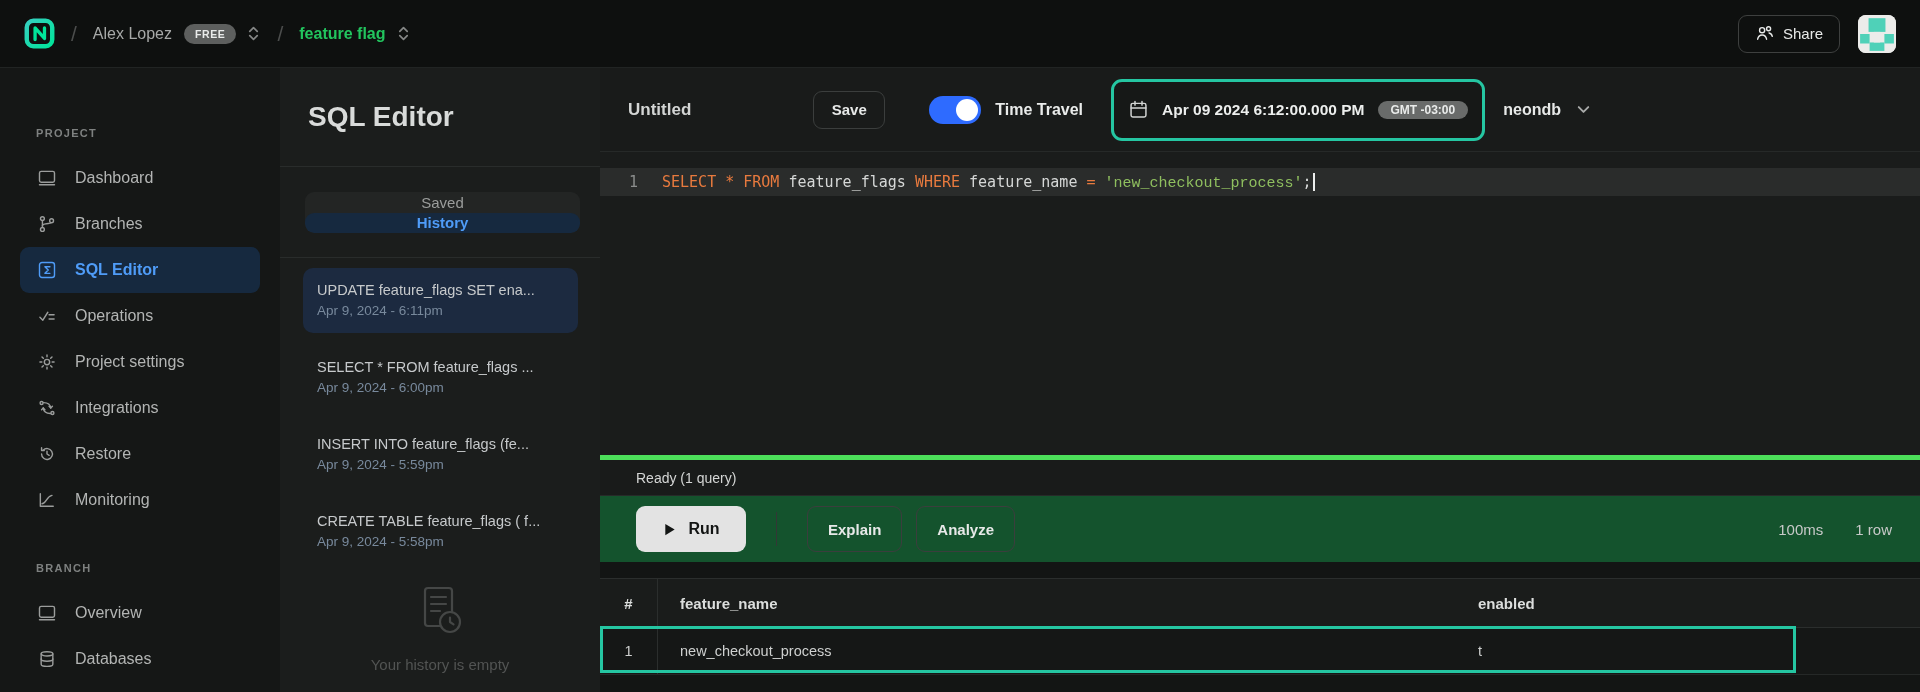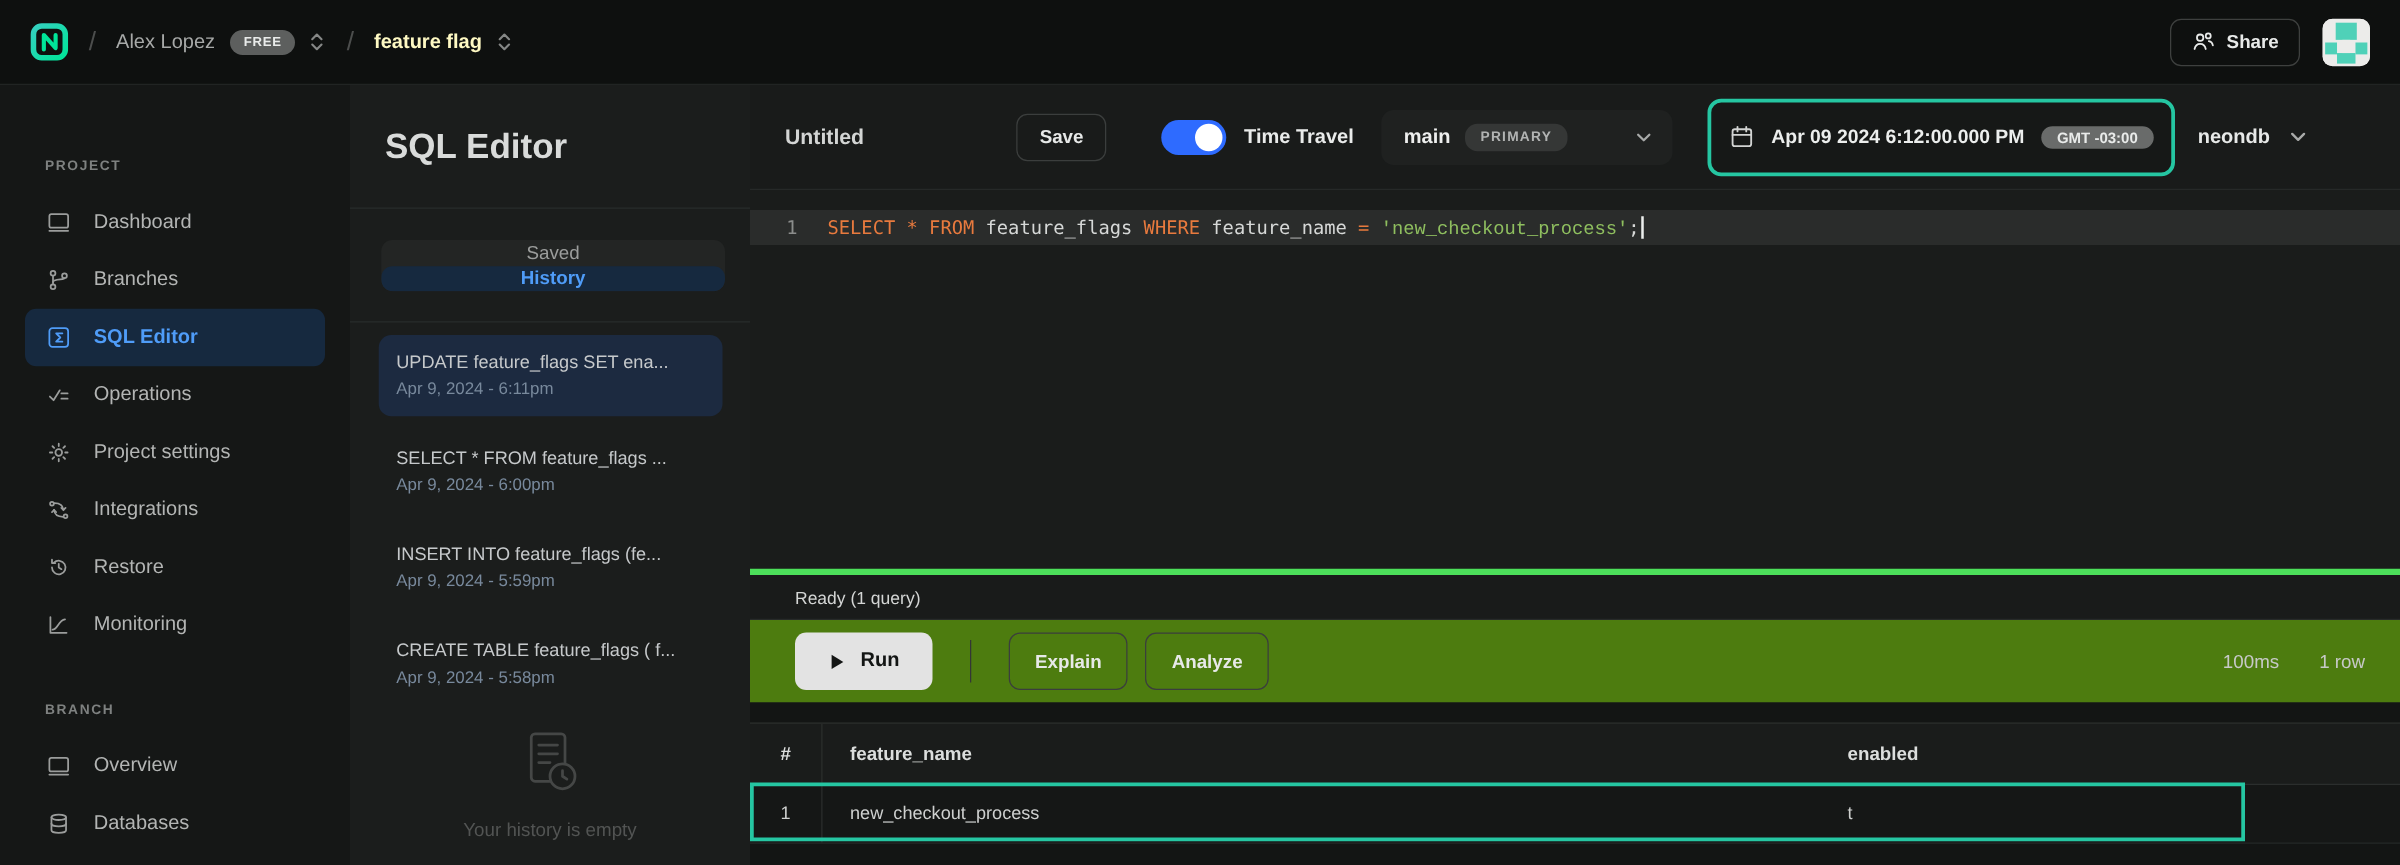--- a/index.html
+++ b/index.html
@@ -5,29 +5,29 @@
   * { margin:0; padding:0; box-sizing:border-box; }
   html,body { width:1920px; height:692px; background:#121413; overflow:hidden;
               font-family:"Liberation Sans","DejaVu Sans",sans-serif; }
   #app { position:relative; width:1920px; height:692px; background:#121413; color:#d6d8d7; }
 
   
   .topbar { position:absolute; top:0; left:0; width:1920px; height:68px; background:#0e100f;
             border-bottom:1px solid #212423; display:flex; align-items:center; padding:0 24px; }
   .crumb-sep { color:#4c4e4d; font-size:21px; margin:0 16px; font-weight:300; }
   .crumb-name { color:#a7a9a8; font-size:16px; }
-  .crumb-project { color:#fef9c3; font-size:16px; font-weight:600; }
+  .crumb-project { color:#22c55e; font-size:16px; font-weight:600; }
   .pill { display:inline-flex; align-items:center; border-radius:10px; font-weight:700; }
   .free-pill { background:#5d5f5e; color:#e9ebea; font-size:10.5px; letter-spacing:.6px;
                padding:4px 11px; margin-left:12px; }
   .updown { margin-left:10px; color:#85878​6; color:#858786; display:inline-flex; }
   .topbar-right { margin-left:auto; display:flex; align-items:center; gap:18px; }
   .share-btn { height:38px; display:flex; align-items:center; gap:9px; padding:0 16px;
                border:1px solid #3e403f; border-radius:9px; background:transparent;
-               color:#e8eae9; font-size:15px; font-weight:700; cursor:pointer; }
+               color:#e8eae9; font-size:15px; font-weight:400; cursor:pointer; }
   .avatar { width:38px; height:38px; border-radius:8px; overflow:hidden; background:#ececea; }
 
   
   .sidebar { position:absolute; top:68px; left:0; width:280px; bottom:0; background:#151716; padding-top:59px; }
   .section-label { margin:0 0 12px 36px; font-size:11px; font-weight:700; letter-spacing:1.3px; color:#7e8180; height:16px; }
   .branch-label { margin-top:39px; }
   .nav-item { height:46px; margin:0 20px; padding-left:17px; display:flex; align-items:center; gap:18px;
               border-radius:9px; color:#b3b5b4; font-size:16px; cursor:pointer; }
   .nav-item .nicon { display:flex; color:#9b9d9c; }
   .nav-item.active { background:#16293f; color:#4f9cf8; }
@@ -85,21 +85,21 @@
   .tok-kw { color:#e87a3e; }
   .tok-pl { color:#d6d8d7; }
   .tok-str { color:#8fbf5f;font-family:Liberation Mono, monospace; }
   .cursor { display:inline-block; width:2px; height:18px; background:#eceeed; vertical-align:middle; margin-left:1px; }
 
   
   .green-divider { position:absolute; top:387px; left:0; right:0; height:5px; background:#4cdf5a; }
   .status-row { position:absolute; top:392px; left:0; right:0; height:36px; background:#191b1a;
                 border-bottom:1px solid #272a29; display:flex; align-items:center; padding-left:36px;
                 font-size:14px; color:#d4d6d5; }
-  .actions-row { position:absolute; top:428px; left:0; right:0; height:66px; background:#4d7c0f;
+  .actions-row { position:absolute; top:428px; left:0; right:0; height:66px; background:#14532d;
                  display:flex; align-items:center; padding:0 28px 0 36px; }
   .run-btn { width:110px; height:46px; background:#e3e3e3; border:none; border-radius:9px; color:#131514;
              font-size:16px; font-weight:700; display:flex; align-items:center; justify-content:center;
              gap:11px; cursor:pointer; }
   .vdiv { width:1px; height:34px; background:#343736; margin:0 30px; }
   .ghost-btn { height:46px; padding:0 20px; background:transparent; border:1px solid #3b3e3d; border-radius:9px;
                color:#e7e9e8; font-size:15px; font-weight:600; cursor:pointer; }
   .ghost-btn + .ghost-btn { margin-left:14px; }
   .meta { margin-left:auto; display:flex; gap:32px; font-size:15px; color:#c7c9c8; }
 
@@ -351,29 +351,20 @@
 
     <div class="mtoolbar">
       <span class="q-title">Untitled</span>
       <button class="save-btn">Save</button>
 
       <div class="toggle">
         <div class="knob"></div>
       </div>
       <span class="tt-label">Time Travel</span>
 
-      <div class="branch-select">
-        <span class="branch-name">main</span>
-        <span class="pill primary-pill">PRIMARY</span>
-        <span class="chev">
-          <svg width="18" height="18" viewBox="0 0 20 20" fill="none" stroke="currentColor" stroke-width="2" stroke-linecap="round" stroke-linejoin="round">
-              <path d="M5 7.5 10 12.5 15 7.5"></path>
-            </svg>
-        </span>
-      </div>
 
       <div class="date-ctl">
         <span class="cal-icon">
           <svg width="21" height="21" viewBox="0 0 24 24" fill="none" stroke="currentColor" stroke-width="1.7" stroke-linecap="round">
             <rect x="3.5" y="5" width="17" height="15.5" rx="2"></rect>
             <path d="M8 2.8V7M16 2.8V7M3.5 10.2h17"></path>
           </svg>
         </span>
         <span class="date-text">Apr 09 2024 6:12:00.000 PM</span>
         <span class="pill gmt-pill">GMT -03:00</span>

